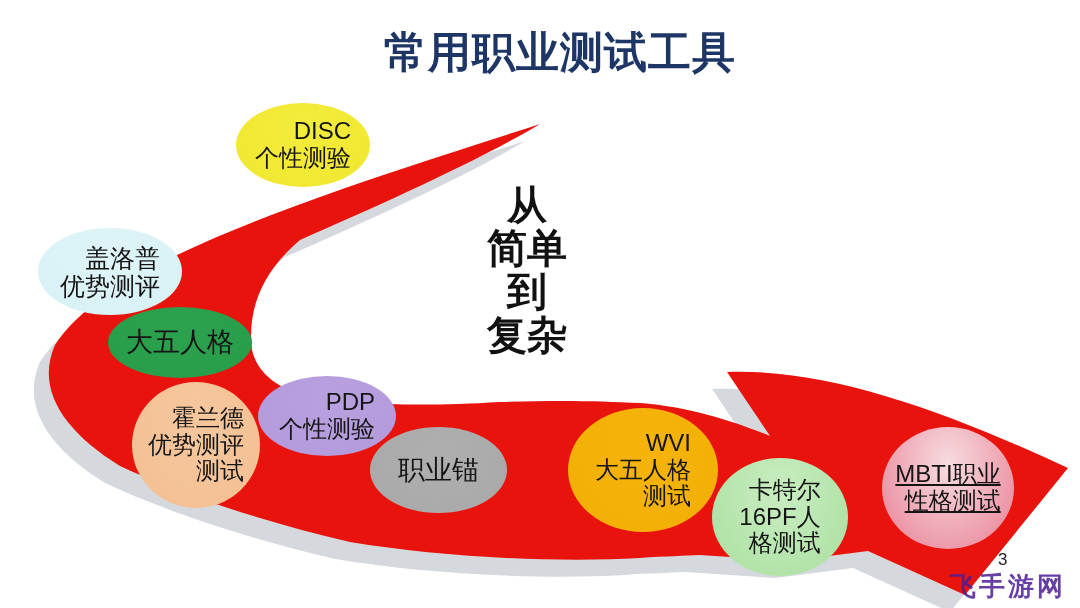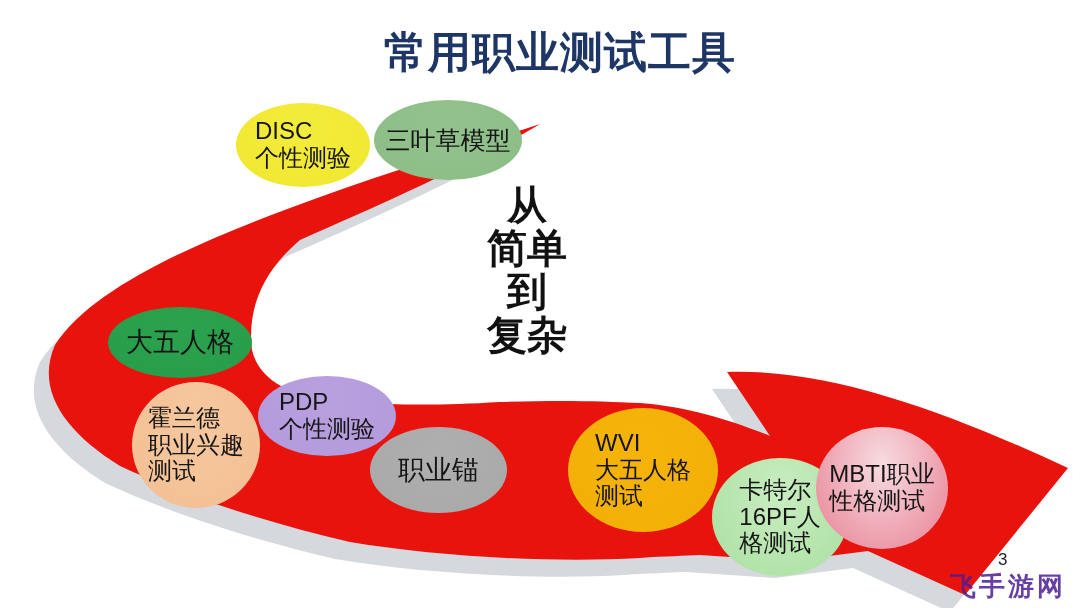--- a/index.html
+++ b/index.html
@@ -12,69 +12,70 @@
     position:absolute;top:24px;left:0;width:100%;text-align:center;
     font-size:43px;font-weight:bold;letter-spacing:1px;
   }
   .center-caption{
     position:absolute;left:452px;top:184px;width:150px;text-align:center;
     font-weight:bold;font-size:40px;line-height:1.08;white-space:pre-line;
   }
   .bubble{
     position:absolute;border-radius:50%;
     display:flex;align-items:center;justify-content:center;
-    text-align:left;white-space:pre-line;line-height:1.12;color:#151515;
+    text-align:right;white-space:pre-line;line-height:1.12;color:#151515;
     background:radial-gradient(ellipse at 50% 30%, var(--c1), var(--c2));
   }
   .page-number{position:absolute;left:998px;top:550px;font-size:17px;color:#222;}
   .watermark{
     position:absolute;left:950px;top:569px;font-size:26px;font-weight:bold;
     color:#4c1d95;opacity:.85;letter-spacing:3px;
   }
 </style>
 </head>
 <body>
 
 <div class="slide">
 
   <svg class="arrow-svg" viewBox="0 0 1080 608" aria-hidden="true">
     <path transform="translate(-15,17)" d="M540,124 C460,150 370,178 290,208 C190,245 90,290 55,345 C35,390 65,432 120,466 C180,494 260,521 350,542 C440,557 555,563 640,558 C665,556 685,556 700,555 L790,561 L868,551 L965,595 L1068,468 C950,413 830,368 727,372 L770,436 C730,420 690,407 640,403 C600,401 560,400 500,402 C420,407 350,404 320,398 C280,392 258,375 252,350 C247,310 262,272 300,240 C380,205 480,160 540,124 Z" fill="#D5D9DE"></path>
     <path d="M540,124 C460,150 370,178 290,208 C190,245 90,290 55,345 C35,390 65,432 120,466 C180,494 260,521 350,542 C440,557 555,563 640,558 C665,556 685,556 700,555 L790,561 L868,551 L965,595 L1068,468 C950,413 830,368 727,372 L770,436 C730,420 690,407 640,403 C600,401 560,400 500,402 C420,407 350,404 320,398 C280,392 258,375 252,350 C247,310 262,272 300,240 C380,205 480,160 540,124 Z" fill="#E9130D"></path>
   </svg>
 
   <div class="page-title" style="color: rgb(30, 54, 102); margin-left: 20px;">常用职业测试工具</div>
 
-  <div class="bubble" style="left: 374px; top: 100px; width: 148px; height: 80px; font-size: 25px; --c1: #93C28E; --c2: #8CBD86;">三叶草模型</div>
 
   <div class="bubble" style="left: 236px; top: 103px; width: 134px; height: 84px; font-size: 24px; --c1: #F4EC3C; --c2: #F0E72F;">DISC
 个性测验</div>
 
 
+  <div class="bubble" style="left: 38px; top: 228px; width: 144px; height: 87px; font-size: 25px; --c1: #DFF5F7; --c2: #D6F1F4;">盖洛普
+优势测评</div>
 
   <div class="bubble" style="left: 108px; top: 307px; width: 144px; height: 71px; font-size: 27px; --c1: #2CA24F; --c2: #279C49;">大五人格</div>
 
   <div class="bubble" style="left: 132px; top: 382px; width: 128px; height: 126px; font-size: 24px; --c1: #F6C79E; --c2: #F3BF92;">霍兰德
-职业兴趣
+优势测评
 测试</div>
 
   <div class="bubble" style="left: 370px; top: 427px; width: 137px; height: 86px; font-size: 27px; --c1: #AFAFAF; --c2: #A8A8A8;">职业锚</div>
 
   <div class="bubble" style="left: 258px; top: 376px; width: 138px; height: 80px; font-size: 24px; --c1: #B9A1E0; --c2: #B29ADB;">PDP
 个性测验</div>
 
 
   <div class="bubble" style="left: 568px; top: 408px; width: 150px; height: 124px; font-size: 24px; --c1: #F6B40B; --c2: #F2AE04;">WVI
 大五人格
 测试</div>
 
   <div class="bubble" style="left: 712px; top: 458px; width: 136px; height: 118px; font-size: 24px; --c1: #C9EDC1; --c2: #A9DF9F;">卡特尔
 16PF人
 格测试</div>
 
-  <div class="bubble" style="left: 816px; top: 427px; width: 132px; height: 122px; font-size: 24px; --c1: #F7DCE0; --c2: #E87F93;">MBTI职业
+  <div class="bubble" style="left: 882px; top: 427px; width: 132px; height: 122px; font-size: 24px; text-decoration: underline; --c1: #F7DCE0; --c2: #E87F93;">MBTI职业
 性格测试</div>
 
   <div class="center-caption" style="color: rgb(17, 17, 17);">从
 简单
 到
 复杂</div>
 
   <div class="page-number">3</div>
 
   <div class="watermark">飞手游网</div>

